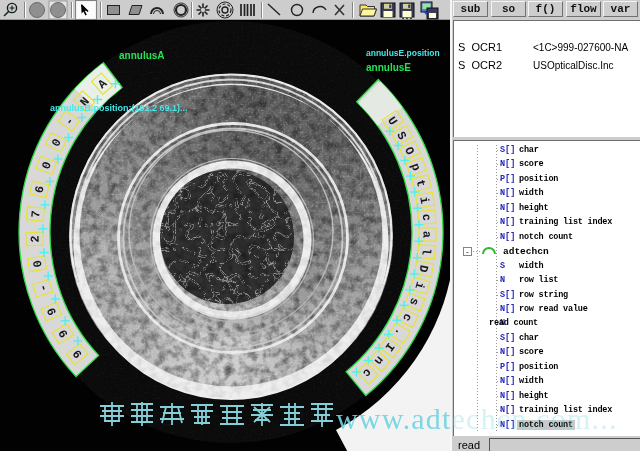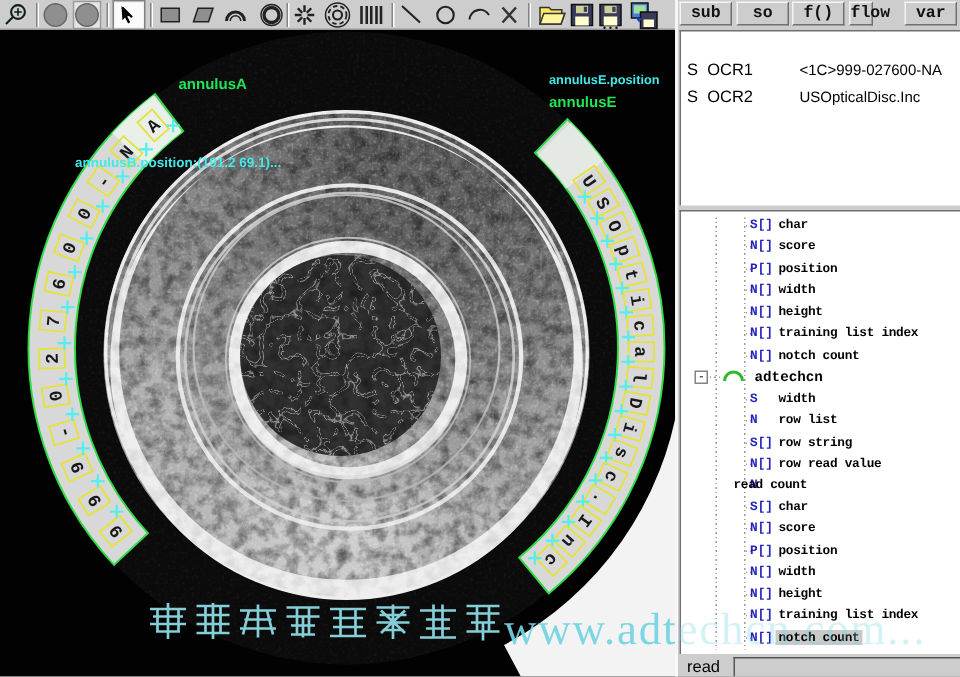--- a/index.html
+++ b/index.html
@@ -302,21 +302,21 @@
 <path d="M352.0,372.0H361.0M356.5,367.5V376.5" stroke="#55eeee" stroke-width="1.5" fill="none"></path>
 <text x="119" y="59" font-family="Liberation Sans, sans-serif" font-size="10" font-weight="bold" fill="#22e455">annulusA</text>
 <text x="366" y="56" font-family="Liberation Sans, sans-serif" font-size="8.5" font-weight="bold" fill="#45e8e8">annulusE.position</text>
 <text x="366" y="71" font-family="Liberation Sans, sans-serif" font-size="10" font-weight="bold" fill="#22e455">annulusE</text>
 <text x="50" y="111" font-family="Liberation Sans, sans-serif" font-size="9" font-weight="bold" fill="#45e8e8">annulusB.position:(191.2 69.1)...</text>
 </svg>
  <div style="position:absolute;left:450px;top:0;width:190px;height:451px;background:#cdcdcd;border-left:2px solid #f5f5f5"></div>
  <div style="position:absolute;left:453px;top:1px;width:35px;height:16px;background:#cdcdcd;border-top:1px solid #f4f4f4;border-left:1px solid #f4f4f4;border-right:1px solid #707070;border-bottom:1px solid #707070;font:bold 11px 'Liberation Mono', monospace;text-align:center;line-height:15px;color:#111">sub</div>
     <div style="position:absolute;left:491px;top:1px;width:35px;height:16px;background:#cdcdcd;border-top:1px solid #f4f4f4;border-left:1px solid #f4f4f4;border-right:1px solid #707070;border-bottom:1px solid #707070;font:bold 11px 'Liberation Mono', monospace;text-align:center;line-height:15px;color:#111">so</div>
     <div style="position:absolute;left:528px;top:1px;width:35px;height:16px;background:#cdcdcd;border-top:1px solid #f4f4f4;border-left:1px solid #f4f4f4;border-right:1px solid #707070;border-bottom:1px solid #707070;font:bold 11px 'Liberation Mono', monospace;text-align:center;line-height:15px;color:#111">f()</div>
-    <div style="position:absolute;left:566px;top:1px;width:16px;height:16px;background:#cdcdcd;border-top:1px solid #f4f4f4;border-left:1px solid #f4f4f4;border-right:1px solid #707070;border-bottom:1px solid #707070;font:bold 11px 'Liberation Mono', monospace;text-align:center;line-height:15px;color:#111">flow</div>
+    <div style="position:absolute;left:566px;top:1px;width:35px;height:16px;background:#cdcdcd;border-top:1px solid #f4f4f4;border-left:1px solid #f4f4f4;border-right:1px solid #707070;border-bottom:1px solid #707070;font:bold 11px 'Liberation Mono', monospace;text-align:center;line-height:15px;color:#111">flow</div>
     <div style="position:absolute;left:603px;top:1px;width:35px;height:16px;background:#cdcdcd;border-top:1px solid #f4f4f4;border-left:1px solid #f4f4f4;border-right:1px solid #707070;border-bottom:1px solid #707070;font:bold 11px 'Liberation Mono', monospace;text-align:center;line-height:15px;color:#111">var</div>
 
 <div style="position:absolute;left:453px;top:20px;width:187px;height:117px;background:#fff;border-top:1.5px solid #6f6f6f;border-left:1.5px solid #6f6f6f">
  <div style="position:absolute;left:4px;top:20px;font:11px 'Liberation Sans',sans-serif;color:#000">S&nbsp;&nbsp;OCR1</div>
  <div style="position:absolute;left:79px;top:21px;font:10px 'Liberation Sans',sans-serif;color:#000;white-space:nowrap">&lt;1C&gt;999-027600-NA</div>
  <div style="position:absolute;left:4px;top:38px;font:11px 'Liberation Sans',sans-serif;color:#000">S&nbsp;&nbsp;OCR2</div>
  <div style="position:absolute;left:79px;top:39px;font:10px 'Liberation Sans',sans-serif;color:#000;white-space:nowrap">USOpticalDisc.Inc</div>
 </div>
  <div style="position:absolute;left:453px;top:140px;width:187px;height:296px;background:#fff;border-top:1.5px solid #6f6f6f;border-left:1.5px solid #6f6f6f"></div>
 <div style="position:absolute;left:477px;top:145px;width:1px;height:288px;background-image:repeating-linear-gradient(#9a9a9a 0 1px,transparent 1px 3px)"></div>

